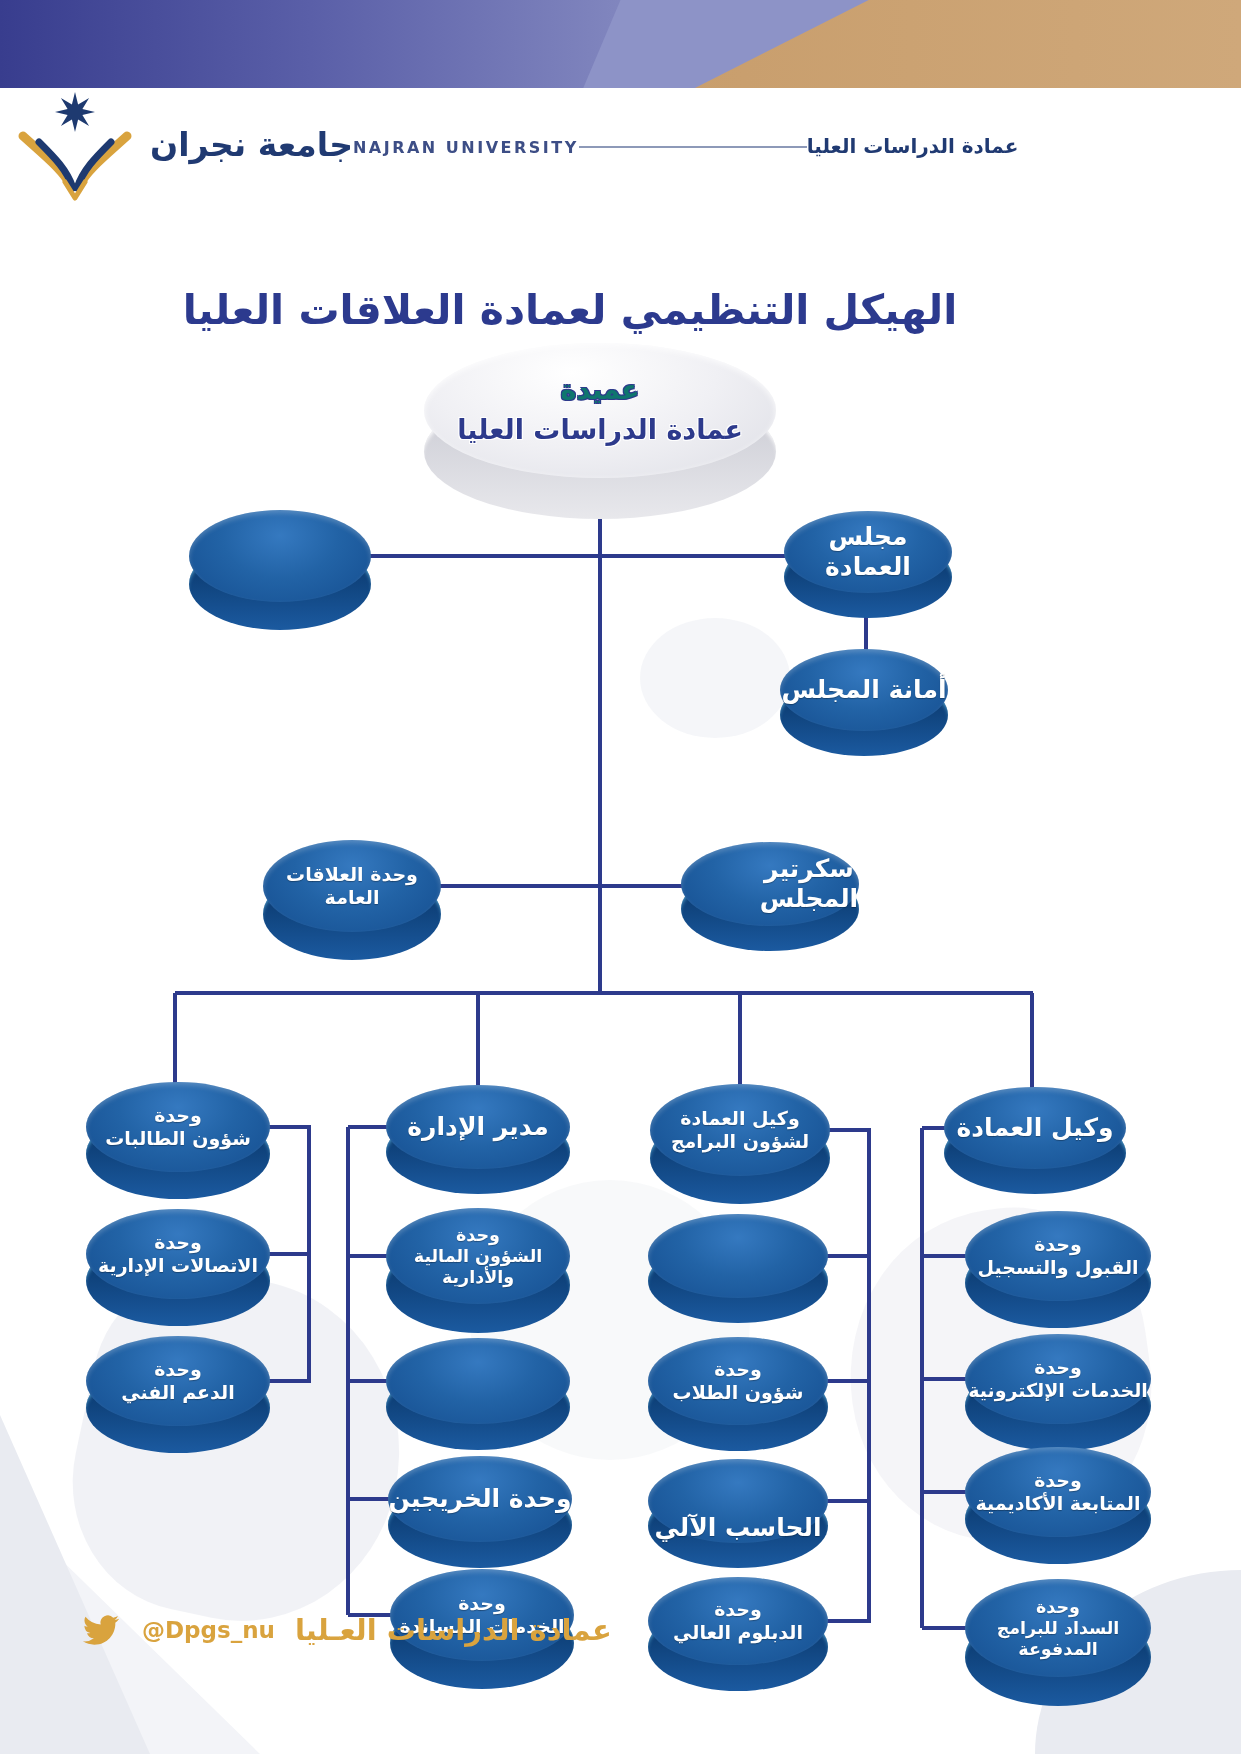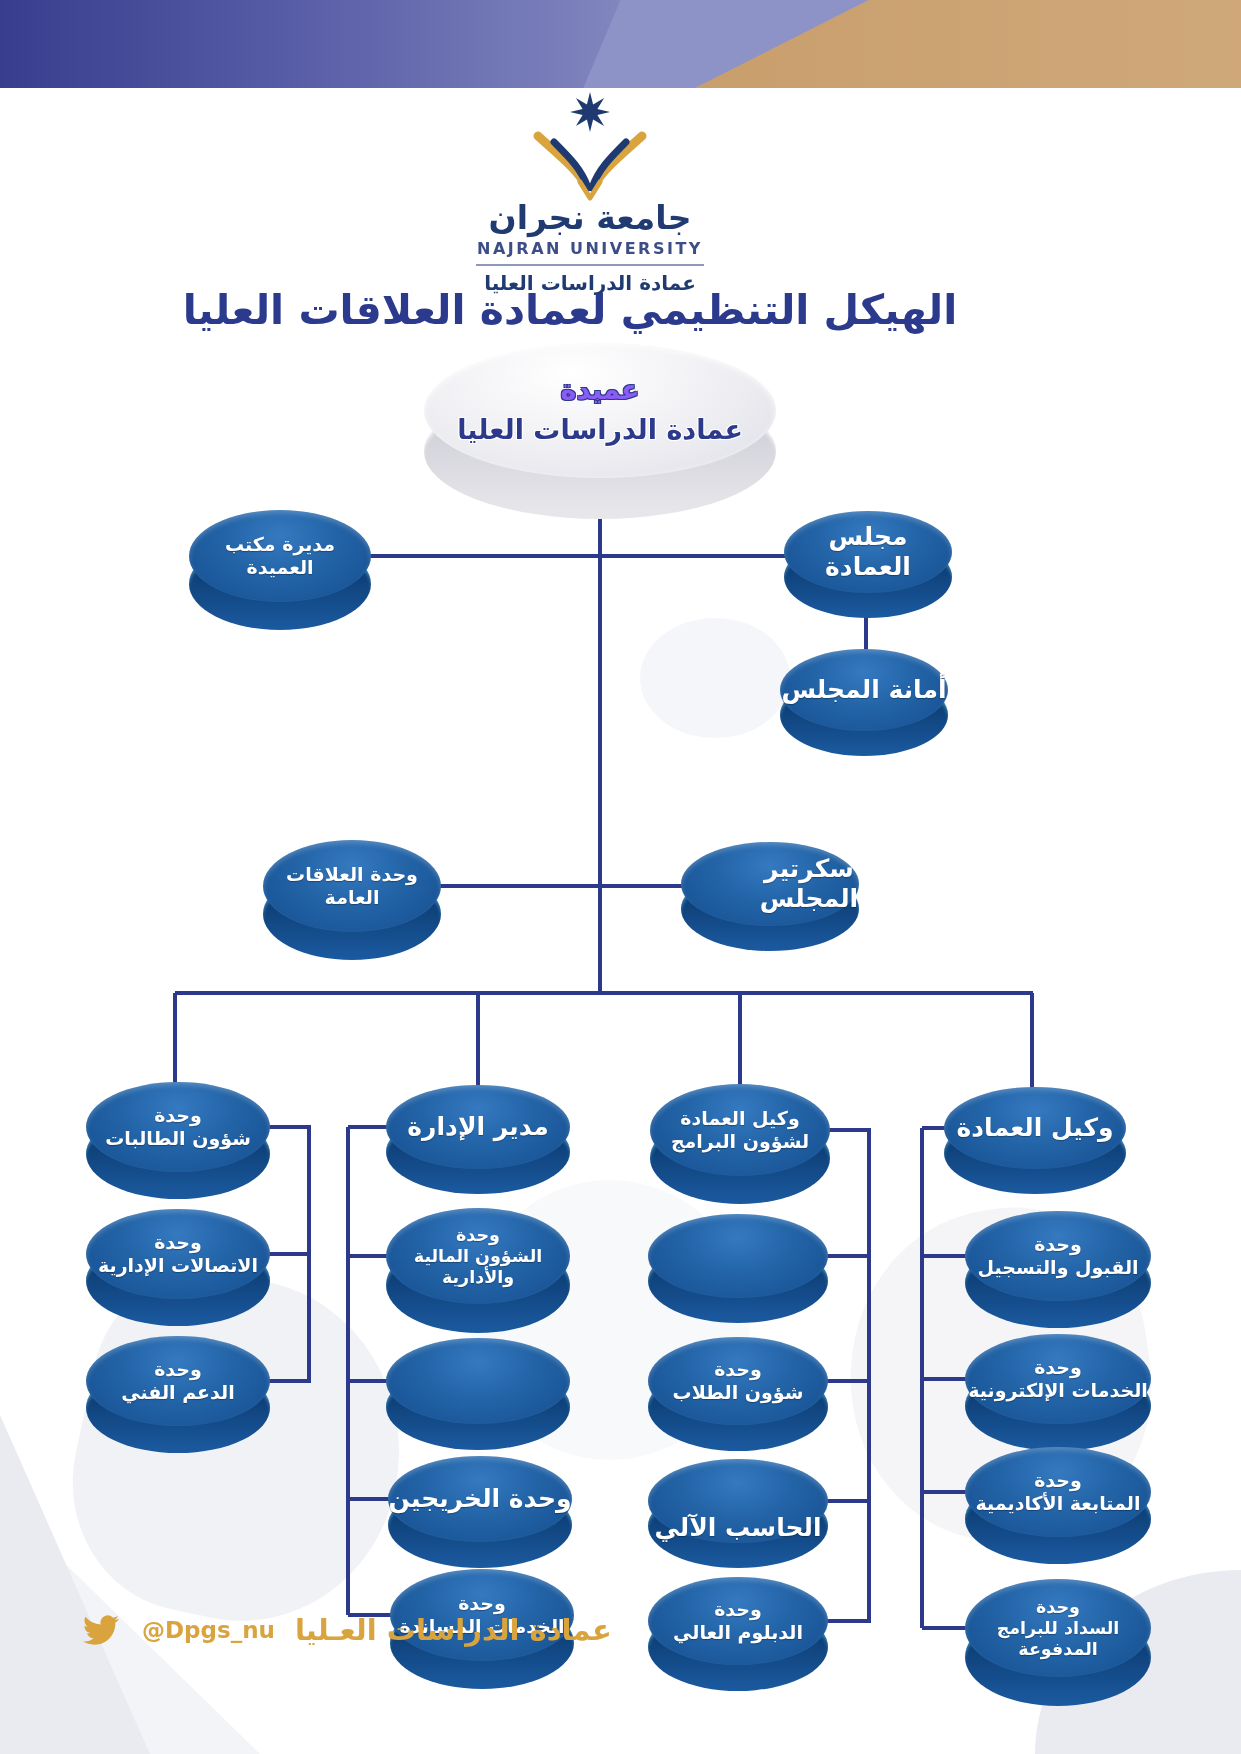--- a/index.html
+++ b/index.html
@@ -19,21 +19,21 @@
   
   .deco{position:absolute;z-index:0;}
   .deco-blob1{left:80px;top:1280px;width:320px;height:340px;background:#e6e8ee;opacity:.55;border-radius:40% 60% 55% 45%;transform:rotate(12deg);}
   .deco-blob2{left:850px;top:1210px;width:300px;height:330px;background:#ecedf3;opacity:.55;border-radius:55% 45% 50% 50%;transform:rotate(-8deg);}
   .deco-blob3{left:470px;top:1180px;width:280px;height:280px;background:#f0f1f5;opacity:.45;border-radius:50%;}
   .deco-blob4{left:640px;top:618px;width:150px;height:120px;background:#eff0f5;opacity:.6;border-radius:50%;}
   .deco-wedge2{left:0;top:1500px;width:260px;height:254px;background:#f3f4f8;clip-path:polygon(0 0,100% 100%,0 100%);}
   .deco-wedge1{left:0;top:1415px;width:150px;height:339px;background:#e9ebf1;clip-path:polygon(0 0,100% 100%,0 100%);}
   .deco-corner{left:1035px;top:1570px;width:412px;height:368px;background:#e9ebf1;border-radius:50%;}
   
-  .logo{position:absolute;left:0;top:90px;width:1180px;display:flex;flex-direction:column;align-items:center;z-index:3;}
+  .logo{position:absolute;left:0;top:90px;width:1180px;display:flex;flex-direction:row;align-items:center;z-index:3;}
   .logo-ar{font-size:33px;font-weight:800;color:#203a72;margin-top:-4px;}
   .logo-en{font-size:16px;font-weight:bold;letter-spacing:2.5px;color:#3d4e86;margin-top:2px;}
   .logo-divider{width:228px;height:2px;background:#8d99b8;margin:6px 0 5px;}
   .logo-sub{font-size:20px;font-weight:800;color:#203a72;}
   
   .title{position:absolute;left:0;top:286px;width:1140px;margin:0;text-align:center;
     font-size:41px;font-weight:800;color:#2c3a8e;z-index:3;}
   
   .edge{position:absolute;background:#2d3a8c;z-index:1;}
   
@@ -48,21 +48,21 @@
     align-items:center;justify-content:center;text-align:center;direction:rtl;
     font-weight:bold;color:#fff;line-height:1.2;text-shadow:0 1px 1px rgba(0,0,0,.3);}
   .node .label.lines-1{font-size:25px;}
   .node .label.lines-2{font-size:19px;}
   .node .label.lines-3{font-size:17.5px;}
   .node.gray .side{background:linear-gradient(180deg,#c6c7d0 0%,#e8e8ec 100%);
     box-shadow:inset 0 5px 4px -2px #ffffff;}
   .node.gray .face{background:radial-gradient(ellipse at 42% 22%,#ffffff 0%,#f0f0f4 50%,#dddee5 100%);
     box-shadow:inset 0 2px 6px rgba(255,255,255,.8);}
   .node.gray .label{font-size:27px;line-height:1.5;}
-  .node.gray .label .l0{color:#8b5cf6;text-shadow:-1px -1px 0 #2d3a8c,1px -1px 0 #2d3a8c,-1px 1px 0 #2d3a8c,1px 1px 0 #2d3a8c;}
+  .node.gray .label .l0{color:#0f766e;text-shadow:-1px -1px 0 #2d3a8c,1px -1px 0 #2d3a8c,-1px 1px 0 #2d3a8c,1px 1px 0 #2d3a8c;}
   .node.gray .label .l1{color:#2d3a8c;text-shadow:-1px -1px 0 #fff,1px -1px 0 #fff,-1px 1px 0 #fff,1px 1px 0 #fff;}
   
   .footer{position:absolute;left:80px;top:1612px;display:flex;align-items:center;gap:20px;z-index:3;}
   .tw-handle{font-size:23px;font-weight:bold;color:#d9a33e;}
   .footer-title{font-size:29px;font-weight:800;color:#d9a33e;direction:rtl;margin-right:14px;}
 </style>
 </head>
 <body>
 
 <div class="canvas">
@@ -137,24 +137,20 @@
         <div class="side" style="top: 41px; height: 135px;"></div>
         <div class="face" style="height: 135px;"></div>
         <div class="label lines-2" style="height: 135px;">
           <div class="l0">عميدة</div>
           <div class="l1">عمادة الدراسات العليا</div>
         </div>
       </div>
       <div class="node" style="left: 189px; top: 510px; width: 182px; height: 120px;">
         <div class="side" style="top: 28px; height: 92px;"></div>
         <div class="face" style="height: 92px;"></div>
-        <div class="label lines-2" style="height: 92px;">
-          <div class="l0">مديرة مكتب</div>
-          <div class="l1">العميدة</div>
-        </div>
       </div>
       <div class="node" style="left: 784px; top: 511px; width: 168px; height: 107px;">
         <div class="side" style="top: 25px; height: 82px;"></div>
         <div class="face" style="height: 82px;"></div>
         <div class="label lines-1" style="height: 82px;">
           <div class="l0">مجلس العمادة</div>
         </div>
       </div>
       <div class="node" style="left: 780px; top: 649px; width: 168px; height: 107px;">
         <div class="side" style="top: 25px; height: 82px;"></div>

